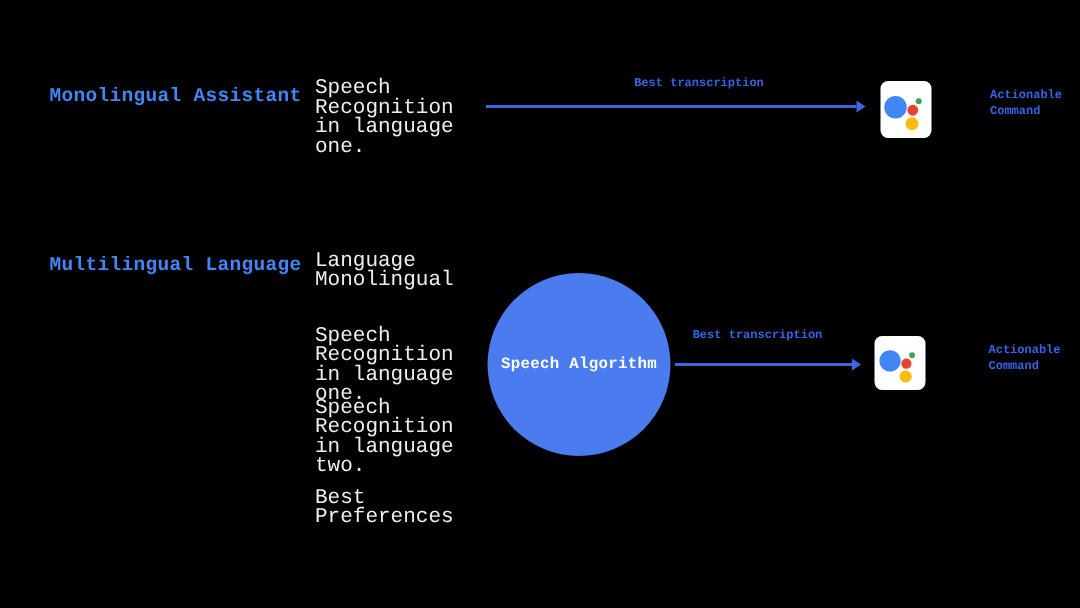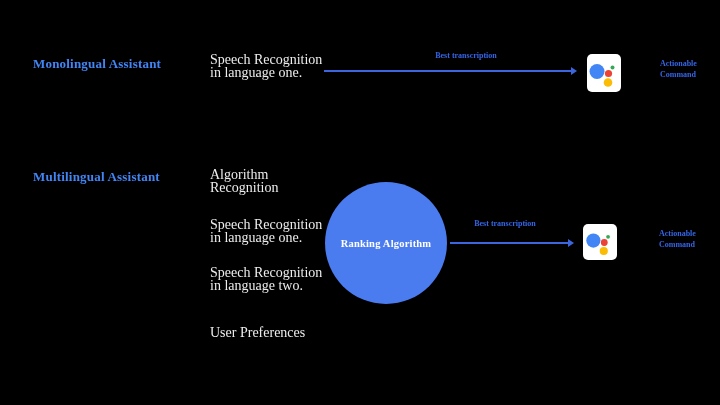--- a/index.html
+++ b/index.html
@@ -6,21 +6,21 @@
     margin: 0;
     padding: 0;
     background: #000;
   }
   #stage {
     position: relative;
     width: 720px;
     height: 405px;
     background: #000000;
     overflow: hidden;
-    font-family: Liberation Serif, serif;
+    font-family: Liberation Mono, monospace;
   }
   .abs { position: absolute; }
 
   .section-title {
     font-size: 13px;
     font-weight: bold;
     color: #4285F4;
     line-height: 14px;
     white-space: nowrap;
     letter-spacing: 0.2px;
@@ -118,34 +118,34 @@
       <circle cx="10" cy="17.5" r="7.5" fill="#4285F4"></circle>
       <circle cx="21.5" cy="19.5" r="3.6" fill="#EA4335"></circle>
       <circle cx="25.5" cy="13.5" r="2" fill="#34A853"></circle>
       <circle cx="21" cy="28.5" r="4.3" fill="#FBBC05"></circle>
     </svg>
   </div>
 
   <div class="abs output-label" style="left:628px; top:59px;">Actionable
 Command</div>
 
-  <div class="abs section-title" style="left:33px; top:170px;">Multilingual Assistant</div>
+  <div class="abs section-title" style="left:33px; top:170px;">Multilingual Language</div>
 
-  <div class="abs step-label" style="left:210px; top:168px; width:120px;">Algorithm Recognition</div>
+  <div class="abs step-label" style="left:210px; top:168px; width:120px;">Language Monolingual</div>
 
   <div class="abs step-label" style="left:210px; top:218px; width:120px;">Speech Recognition
 in language one.</div>
 
   <div class="abs step-label" style="left:210px; top:266px; width:120px;">Speech Recognition
 in language two.</div>
 
-  <div class="abs step-label" style="left:210px; top:326px; width:120px;">User Preferences</div>
+  <div class="abs step-label" style="left:210px; top:326px; width:120px;">Best Preferences</div>
 
   <div class="abs ranker-circle" style="left:325px; top:182px;">
-    <span class="ranker-label">Ranking Algorithm</span>
+    <span class="ranker-label">Speech Algorithm</span>
   </div>
 
   <div class="abs flow-label" style="left:445px; top:219px; width:120px;">Best transcription</div>
 
   <div class="abs arrow" style="left:450px; top:243px; width:124px;">
     <span class="arrow-line" style="width:118px;"></span>
     <span class="arrow-head" style="left:118px;"></span>
   </div>
 
   <div class="abs assistant-icon-box" style="left:583px; top:224px; height:36px;">

